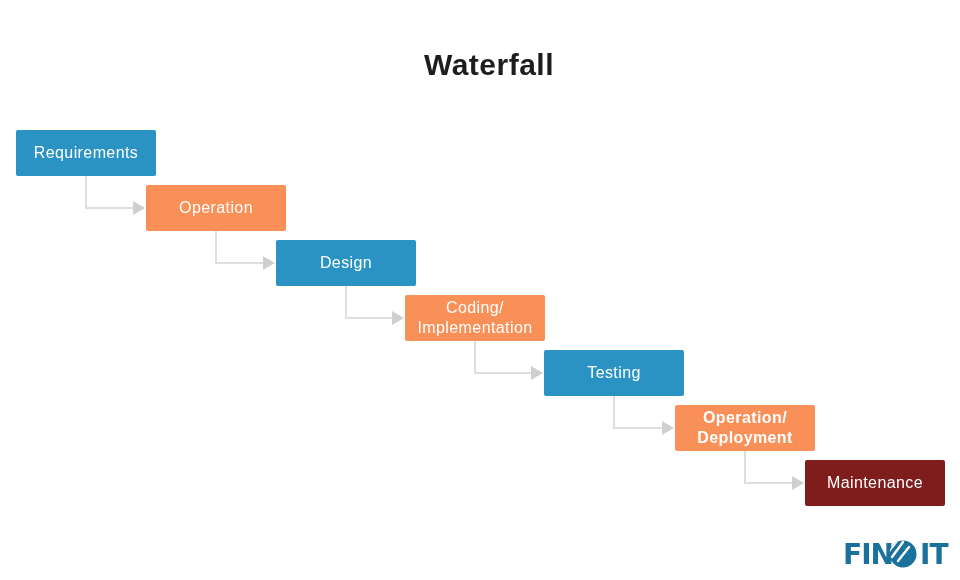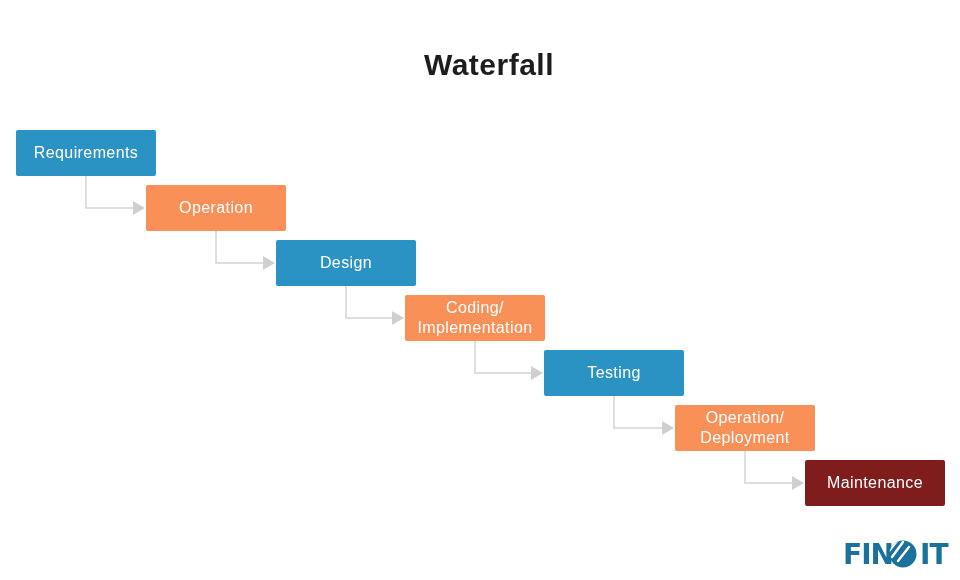--- a/index.html
+++ b/index.html
@@ -38,21 +38,21 @@
     font-weight: 500;
     letter-spacing: 0.4px;
     line-height: 20px;
     white-space: pre-line;
   }
   .s1 { left: 16px;  top: 130px; }
   .s2 { left: 146px; top: 185px; }
   .s3 { left: 276px; top: 240px; text-align: right; }
   .s4 { left: 405px; top: 295px; }
   .s5 { left: 544px; top: 350px; }
-  .s6 { left: 675px; top: 405px; }
+  .s6 { left: 675px; top: 405px; font-weight: bold; }
   .s7 { left: 805px; top: 460px; }
 
   .conn-v { position: absolute; width: 2px;  background: #dedede; }
   .conn-h { position: absolute; height: 2px; background: #dedede; }
   .conn-a {
     position: absolute;
     width: 0; height: 0;
     border-top: 7px solid transparent;
     border-bottom: 7px solid transparent;
     border-left: 12px solid #cfcfcf;

